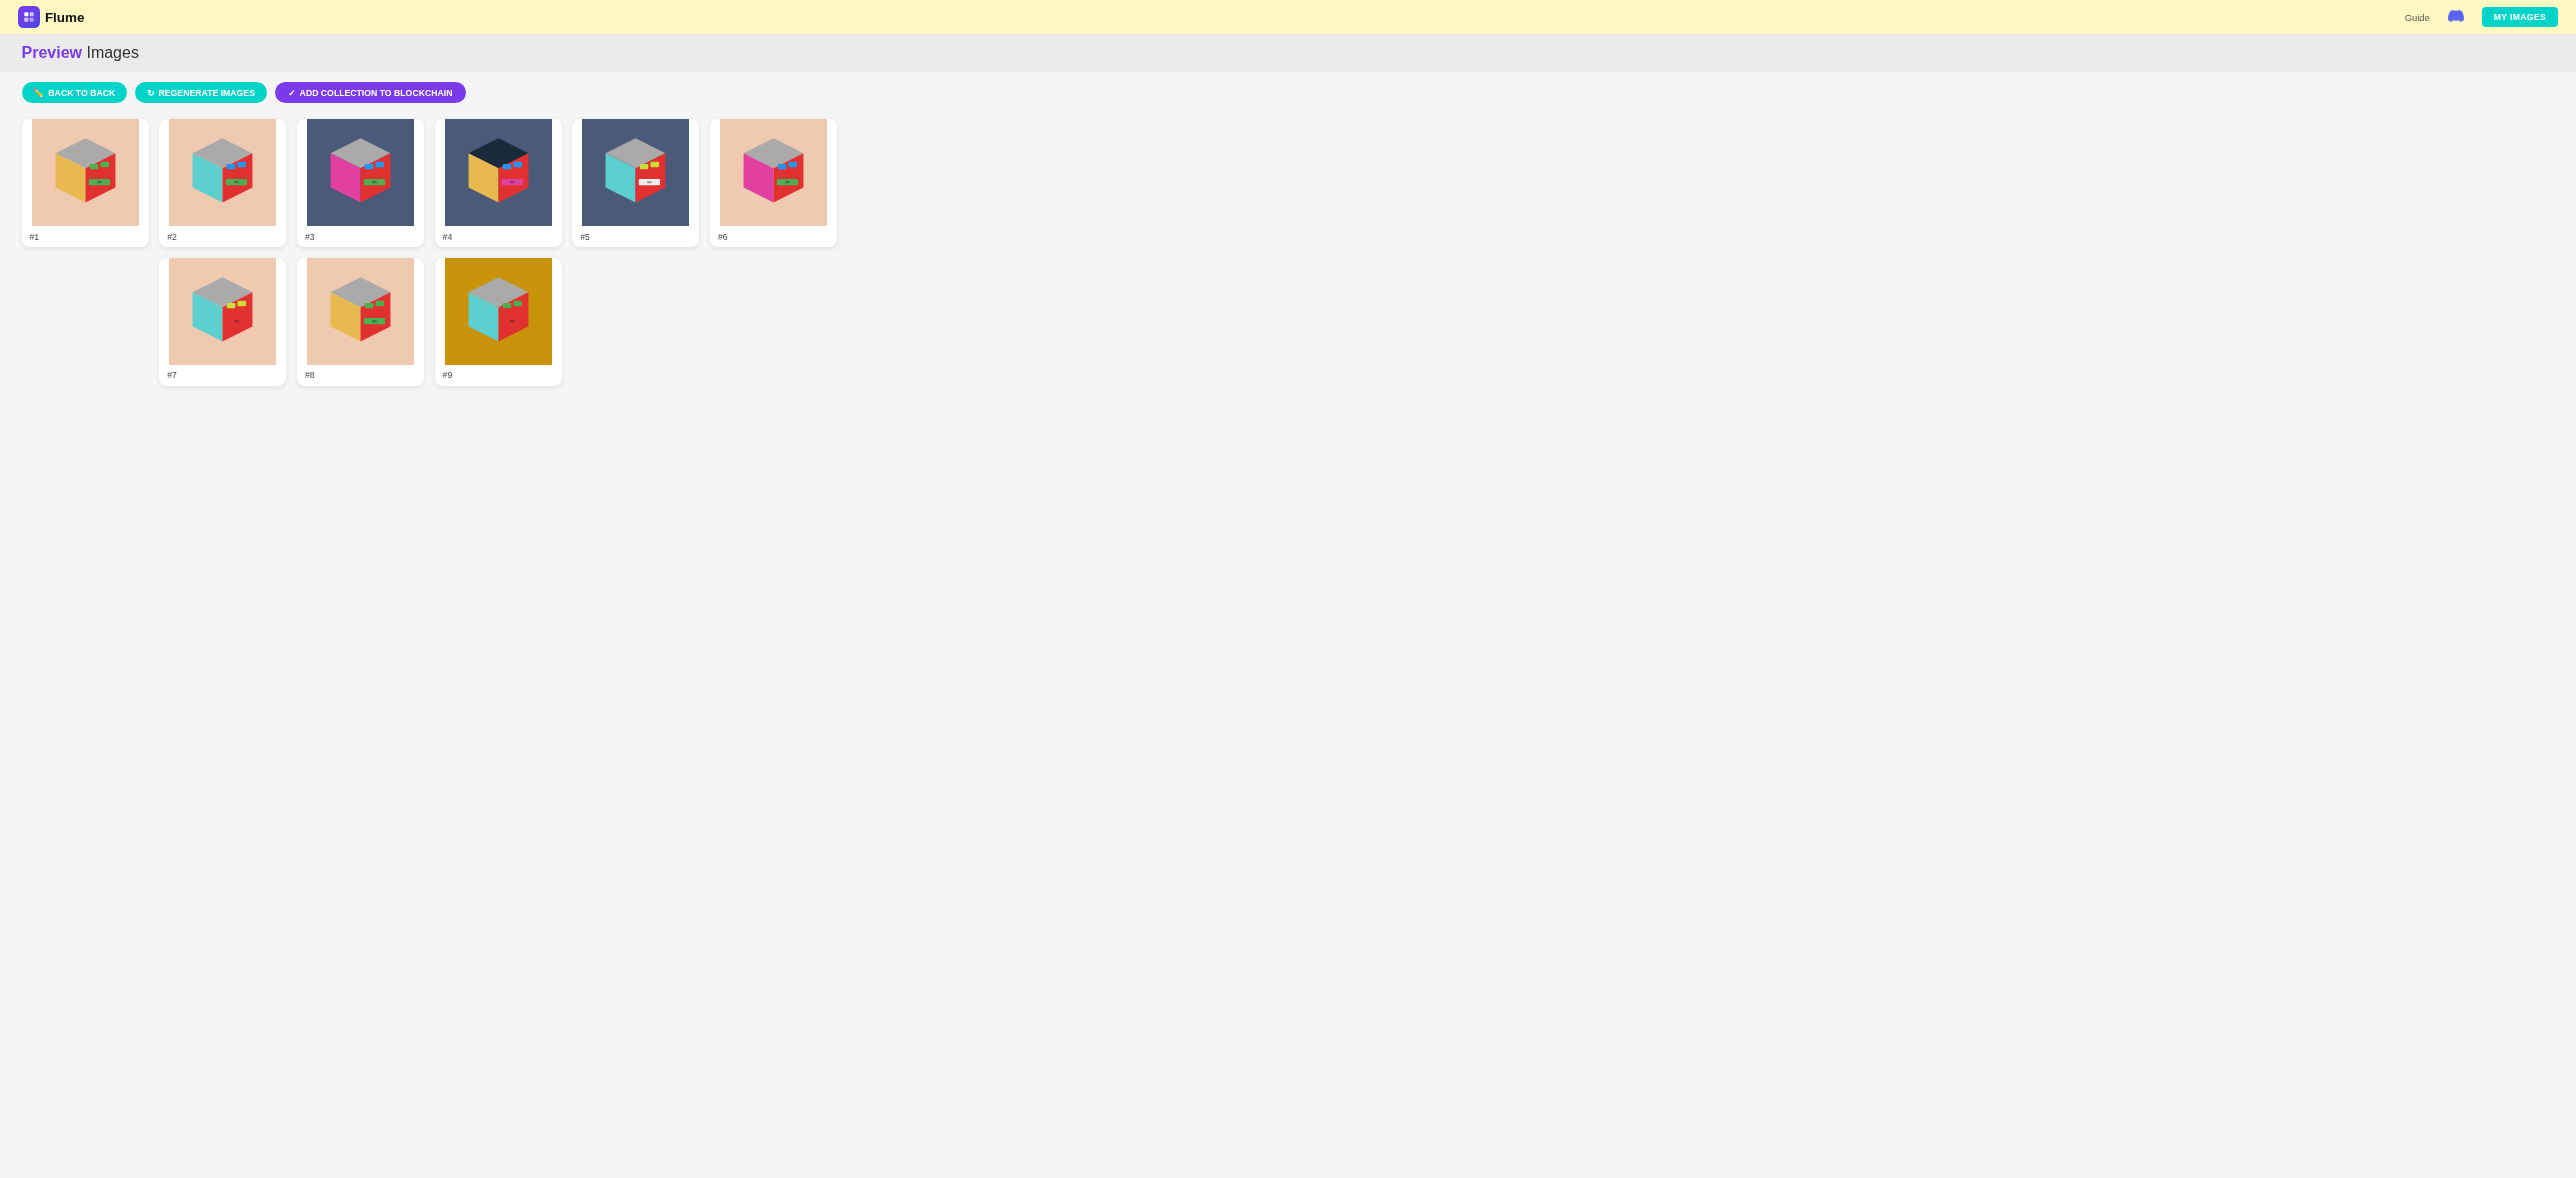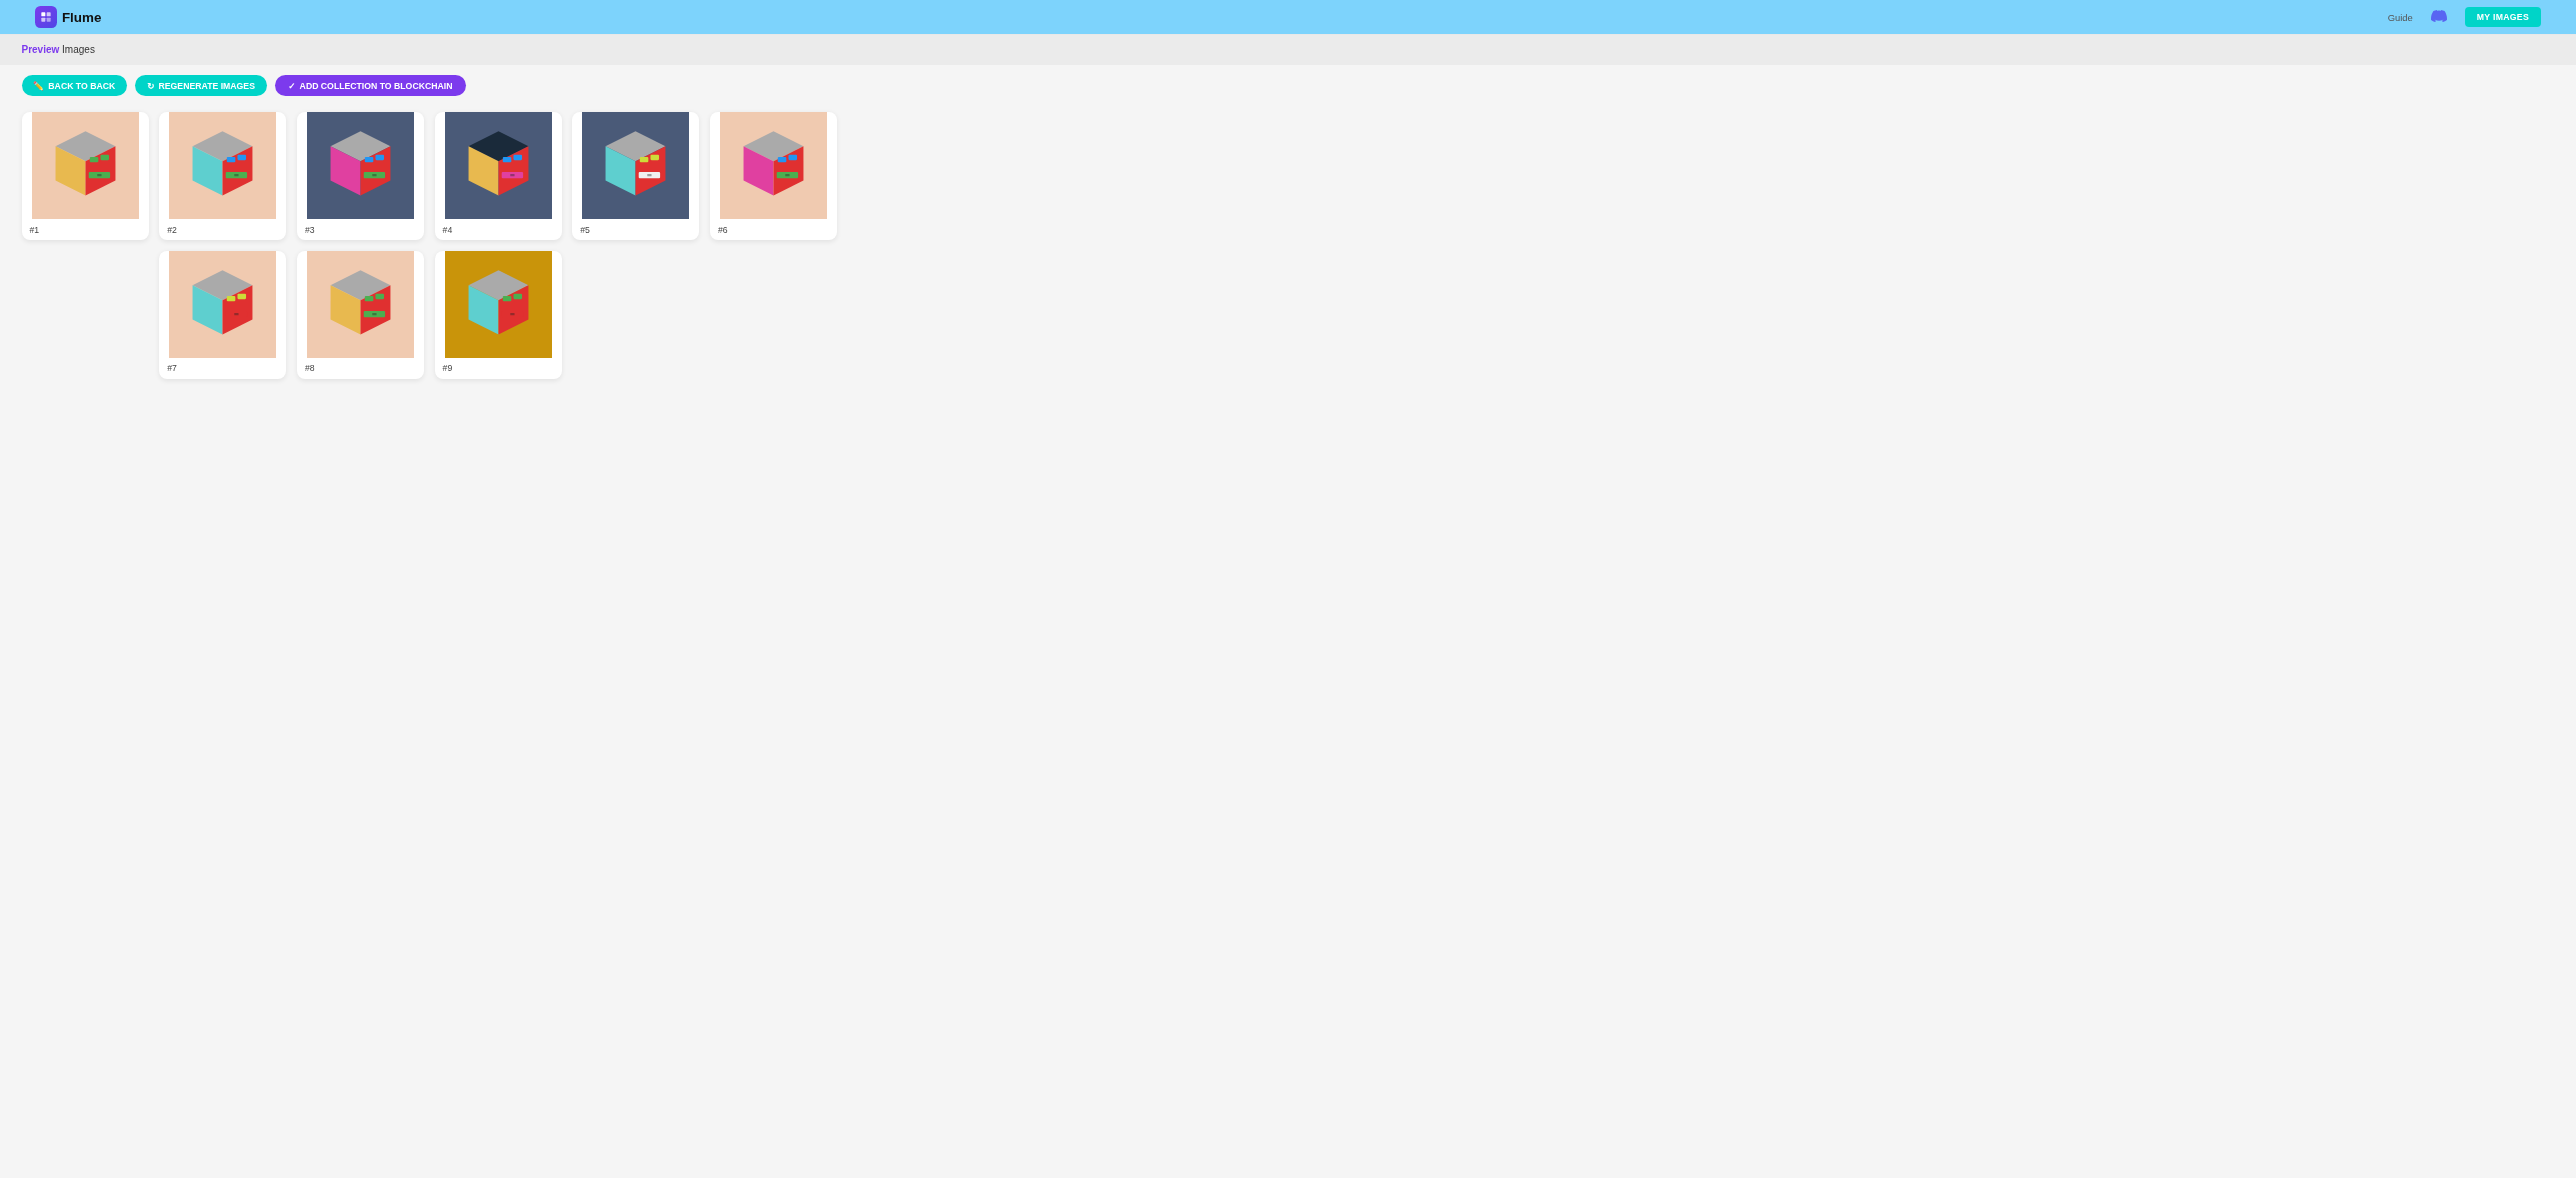--- a/index.html
+++ b/index.html
@@ -1,25 +1,25 @@
 <!DOCTYPE html>
 <html style="font-size:10.7px"><head>
   <meta charset="utf-8">
   <style>
     * { box-sizing: border-box; margin: 0; padding: 0; }
     body { font-family: -apple-system, BlinkMacSystemFont, 'Segoe UI', sans-serif; background: #f5f5f5; min-height: 100vh; }
 
     
     .header {
-      background: #7dd3fc;
+      background: #fef9c3;
       border-bottom: 0.7px solid #e8e8e8;
       display: flex;
       align-items: center;
       justify-content: space-between;
-      padding: 0 35px;
+      padding: 0 18px;
       height: 35px;
     }
     .header-logo {
       display: flex;
       align-items: center;
       gap: 5.4px;
     }
     .logo-icon {
       width: 21.5px;
       height: 21.5px;
@@ -65,21 +65,21 @@
       cursor: pointer;
       letter-spacing: 0.3px;
     }
 
     
     .subheader {
       background: #ebebeb;
       padding: 9.4px 21.5px;
     }
     .subheader-title {
-      font-size: 10px;
+      font-size: 16px;
       font-weight: 400;
       color: #333;
     }
     .subheader-title .preview {
       color: #7c3aed;
       font-weight: 600;
     }
 
     
     .toolbar {

